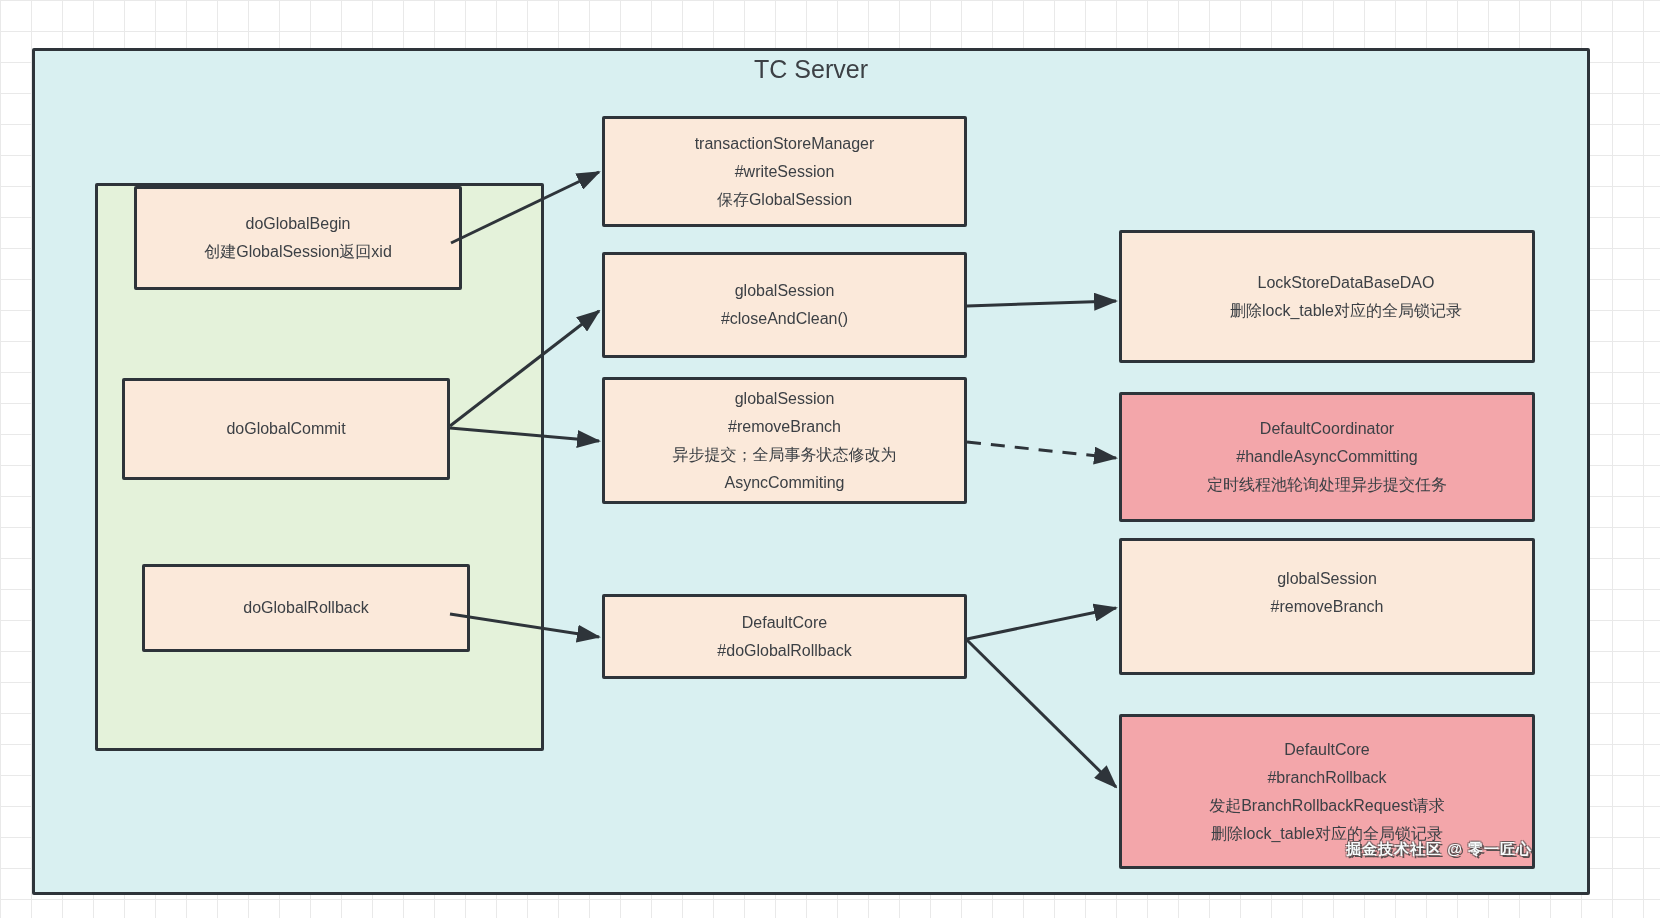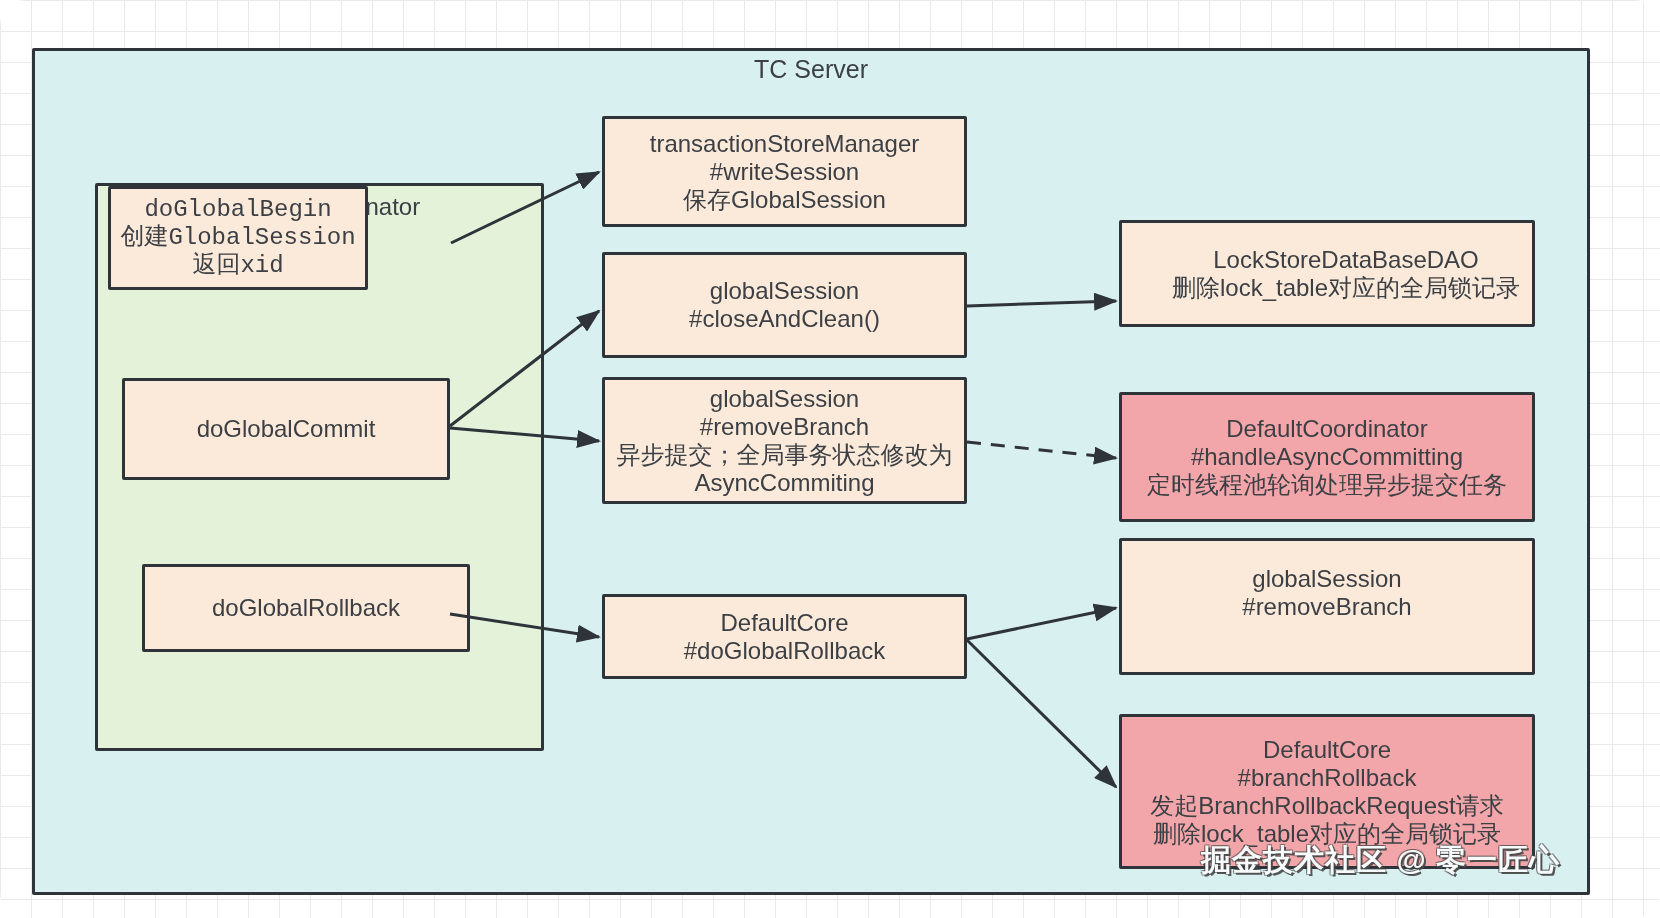--- a/index.html
+++ b/index.html
@@ -15,21 +15,20 @@
   body { font-family: "Liberation Sans", "DejaVu Sans", sans-serif; }
   .page {
     position: relative;
     width: 1660px; height: 918px;
     background-color: #ffffff;
     background-image:
       linear-gradient(var(--grid-line) 1px, transparent 1px),
       linear-gradient(90deg, var(--grid-line) 1px, transparent 1px);
     background-size: 31px 31px;
     overflow: hidden;
-    border-radius: 26px;
   }
   .outer {
     position: absolute;
     left: 32px; top: 48px; width: 1558px; height: 847px;
     background: var(--canvas-fill);
     border: 3px solid var(--stroke);
     border-radius: 2px;
   }
   .outer-title {
     position: absolute;
@@ -54,37 +53,37 @@
   }
   .node {
     position: absolute;
     display: flex;
     flex-direction: column;
     justify-content: center;
     align-items: center;
     background: var(--node-fill);
     border: 3px solid var(--stroke);
     border-radius: 2px;
-    font-size: 24px;
+    font-size: 16px;
     color: var(--text);
     text-align: center;
     line-height: 28px;
   }
   .node.pink { background: var(--node-alt-fill); }
   .node .line { min-height: 28px; width: 100%; }
   svg.arrows {
     position: absolute;
     left: 0; top: 0;
     width: 1660px; height: 918px;
     pointer-events: none;
   }
   .watermark {
     position: absolute;
-    right: 100px; top: 840px;
-    font-size: 30px;
+    right: 128px; top: 840px;
+    font-size: 15px;
     font-weight: bold;
     letter-spacing: 1px;
     color: #f7fbfb;
     text-shadow:
       2px 2px 0 rgba(70,70,70,0.9),
      -1px -1px 0 rgba(70,70,70,0.55),
       1px -1px 0 rgba(70,70,70,0.55),
      -1px  1px 0 rgba(70,70,70,0.55);
     white-space: nowrap;
   }
@@ -95,21 +94,21 @@
 <div class="page">
 
   <div class="outer">
     <div class="outer-title">TC Server</div>
 
     <div class="group">
       <div class="group-title">DefaultCoordinator</div>
     </div>
   </div>
 
-  <div class="node" style="left:108px; top:186px; width:260px; height:104px;font-family:Liberation Mono, monospace;">
+  <div class="node" style="left:134px; top:186px; width:328px; height:104px;">
     <div class="line">doGlobalBegin</div>
     <div class="line">创建GlobalSession返回xid</div>
   </div>
 
   <div class="node" style="left:122px; top:378px; width:328px; height:102px;align-items:center;">
     <div class="line">doGlobalCommit</div>
   </div>
 
   <div class="node" style="left:122px; top:564px; width:328px; height:88px;margin-left:20px;">
     <div class="line">doGlobalRollback</div>
@@ -131,21 +130,21 @@
     <div class="line">#removeBranch</div>
     <div class="line">异步提交；全局事务状态修改为</div>
     <div class="line">AsyncCommiting</div>
   </div>
 
   <div class="node" style="left:602px; top:594px; width:365px; height:85px;">
     <div class="line">DefaultCore</div>
     <div class="line">#doGlobalRollback</div>
   </div>
 
-  <div class="node" style="left:1119px; top:220px; width:416px; height:107px;padding-left:38px;">
+  <div class="node" style="left:1119px; top:230px; width:416px; height:133px;padding-left:38px;">
     <div class="line">LockStoreDataBaseDAO</div>
     <div class="line">删除lock_table对应的全局锁记录</div>
   </div>
 
   <div class="node pink" style="left:1119px; top:392px; width:416px; height:130px;">
     <div class="line">DefaultCoordinator</div>
     <div class="line">#handleAsyncCommitting</div>
     <div class="line">定时线程池轮询处理异步提交任务</div>
   </div>
 

